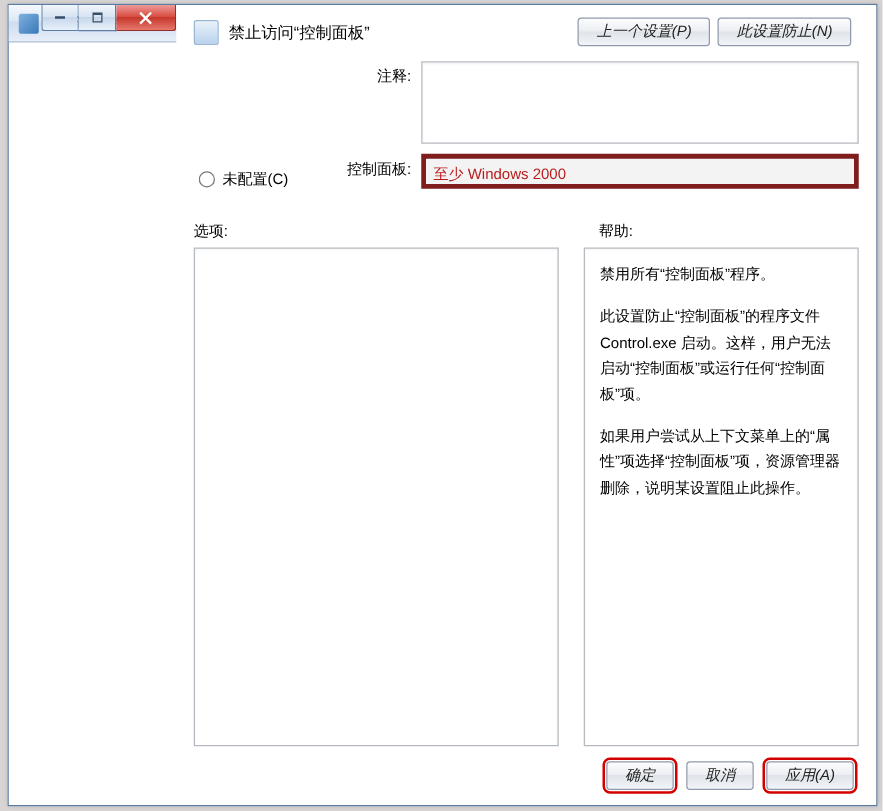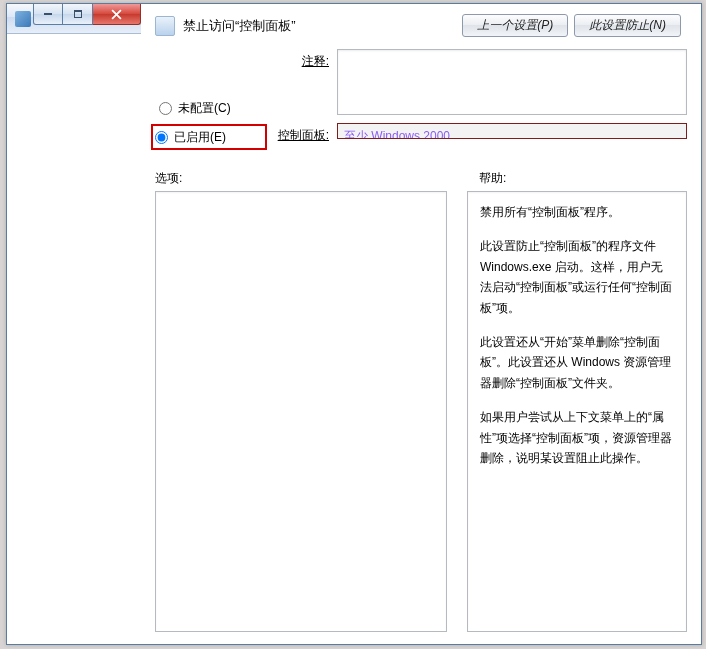--- a/index.html
+++ b/index.html
@@ -68,33 +68,33 @@
     background:linear-gradient(#fdfdfe,#ebeef2 48%,#dfe4ea 49%,#f1f4f8);
     border:1px solid #8e9aab; border-radius:3px;
     display:inline-flex; align-items:center; justify-content:center;
     font-size:12px; color:#222; cursor:default;font-style:italic;
   }
   .config-area { display:flex;align-items:flex-end; }
   .radios { width:112px; padding-top:2px;}
   .radio-row { display:flex; align-items:center; height:24px; margin-bottom:4px; padding-left:4px;}
   .radio-row input { margin:0 6px 0 0;}
   .hl-red { border:2px solid #d40000; padding:1px 2px 1px 2px; margin-left:-4px; margin-bottom:2px; height:26px;}
-  .fields { flex:1;text-decoration:underline; }
+  .fields { flex:1; }
   .field-row { display:flex; margin-bottom:8px;}
   .field-row .lbl { width:70px; text-align:right; padding-right:8px; padding-top:4px;}
   .comment-box {
     flex:1; height:66px;
     border:1px solid #b5b9c0; background:#fff; resize:none;
     font-family:inherit; font-size:12px; padding:2px 4px;
     box-shadow: inset 0 1px 2px rgba(0,0,0,.08);
   }
   .platform-box {
-    flex:1; height:16px;
-    border:1px solid #7f1d1d; background:#f3f3f4;
-    padding:4px 6px; color:#8b5cf6;
+    flex:1; height:28px;
+    border:4px solid #7f1d1d; background:#f3f3f4;
+    padding:4px 6px; color:#b91c1c;
     overflow-y:scroll;
   }
   .mid-labels { display:flex; margin-top:18px; margin-bottom:4px;gap:24px;}
   .mid-labels .left { width:300px;}
   .panes { flex:1; display:flex; gap:20px; min-height:0;}
   .pane {
     border:1px solid #b5b9c0; background:#fff;
     box-shadow: inset 0 1px 2px rgba(0,0,0,.05);
     overflow-y:scroll;
   }
@@ -139,24 +139,20 @@
         <div class="btn">此设置防止(N)</div>
       </div>
     </div>
 
     <div class="config-area">
       <div class="radios">
         <label class="radio-row">
           <input type="radio" name="st" style="">
           <span>未配置(C)</span>
         </label>
-        <label class="radio-row hl-red">
-          <input type="radio" name="st" checked="" style="">
-          <span>已启用(E)</span>
-        </label>
       </div>
       <div class="fields">
         <div class="field-row">
           <div class="lbl">注释:</div>
           <textarea class="comment-box" style=""></textarea>
         </div>
         <div class="field-row">
           <div class="lbl">控制面板:</div>
           <div class="platform-box">
             <span>至少 Windows 2000</span>
@@ -167,20 +163,24 @@
 
     <div class="mid-labels">
       <div class="left">选项:</div>
       <div>帮助:</div>
     </div>
 
     <div class="panes">
       <div class="pane left"></div>
       <div class="pane right">
         <p>禁用所有“控制面板”程序。</p>
-        <p>此设置防止“控制面板”的程序文件 Windows.exe 启动。这样，用户无法启动“控制面板”或运行任何“控制面板”项。</p>
-        <p>此设置还从“开始”菜单删除“控制面板”。此设置还从 Windows 资源管理器删除“控制面板”文件夹。</p>
+        <p>此设置防止“控制面板”的程序文件 Control.exe 启动。这样，用户无法启动“控制面板”或运行任何“控制面板”项。</p>
         <p>如果用户尝试从上下文菜单上的“属性”项选择“控制面板”项，资源管理器删除，说明某设置阻止此操作。</p>
       </div>
     </div>
 
+    <div class="footer">
+      <div class="btn hl-btn">确定</div>
+      <div class="btn">取消</div>
+      <div class="btn hl-btn">应用(A)</div>
+    </div>
   </div>
 </div>
 
 </body></html>

